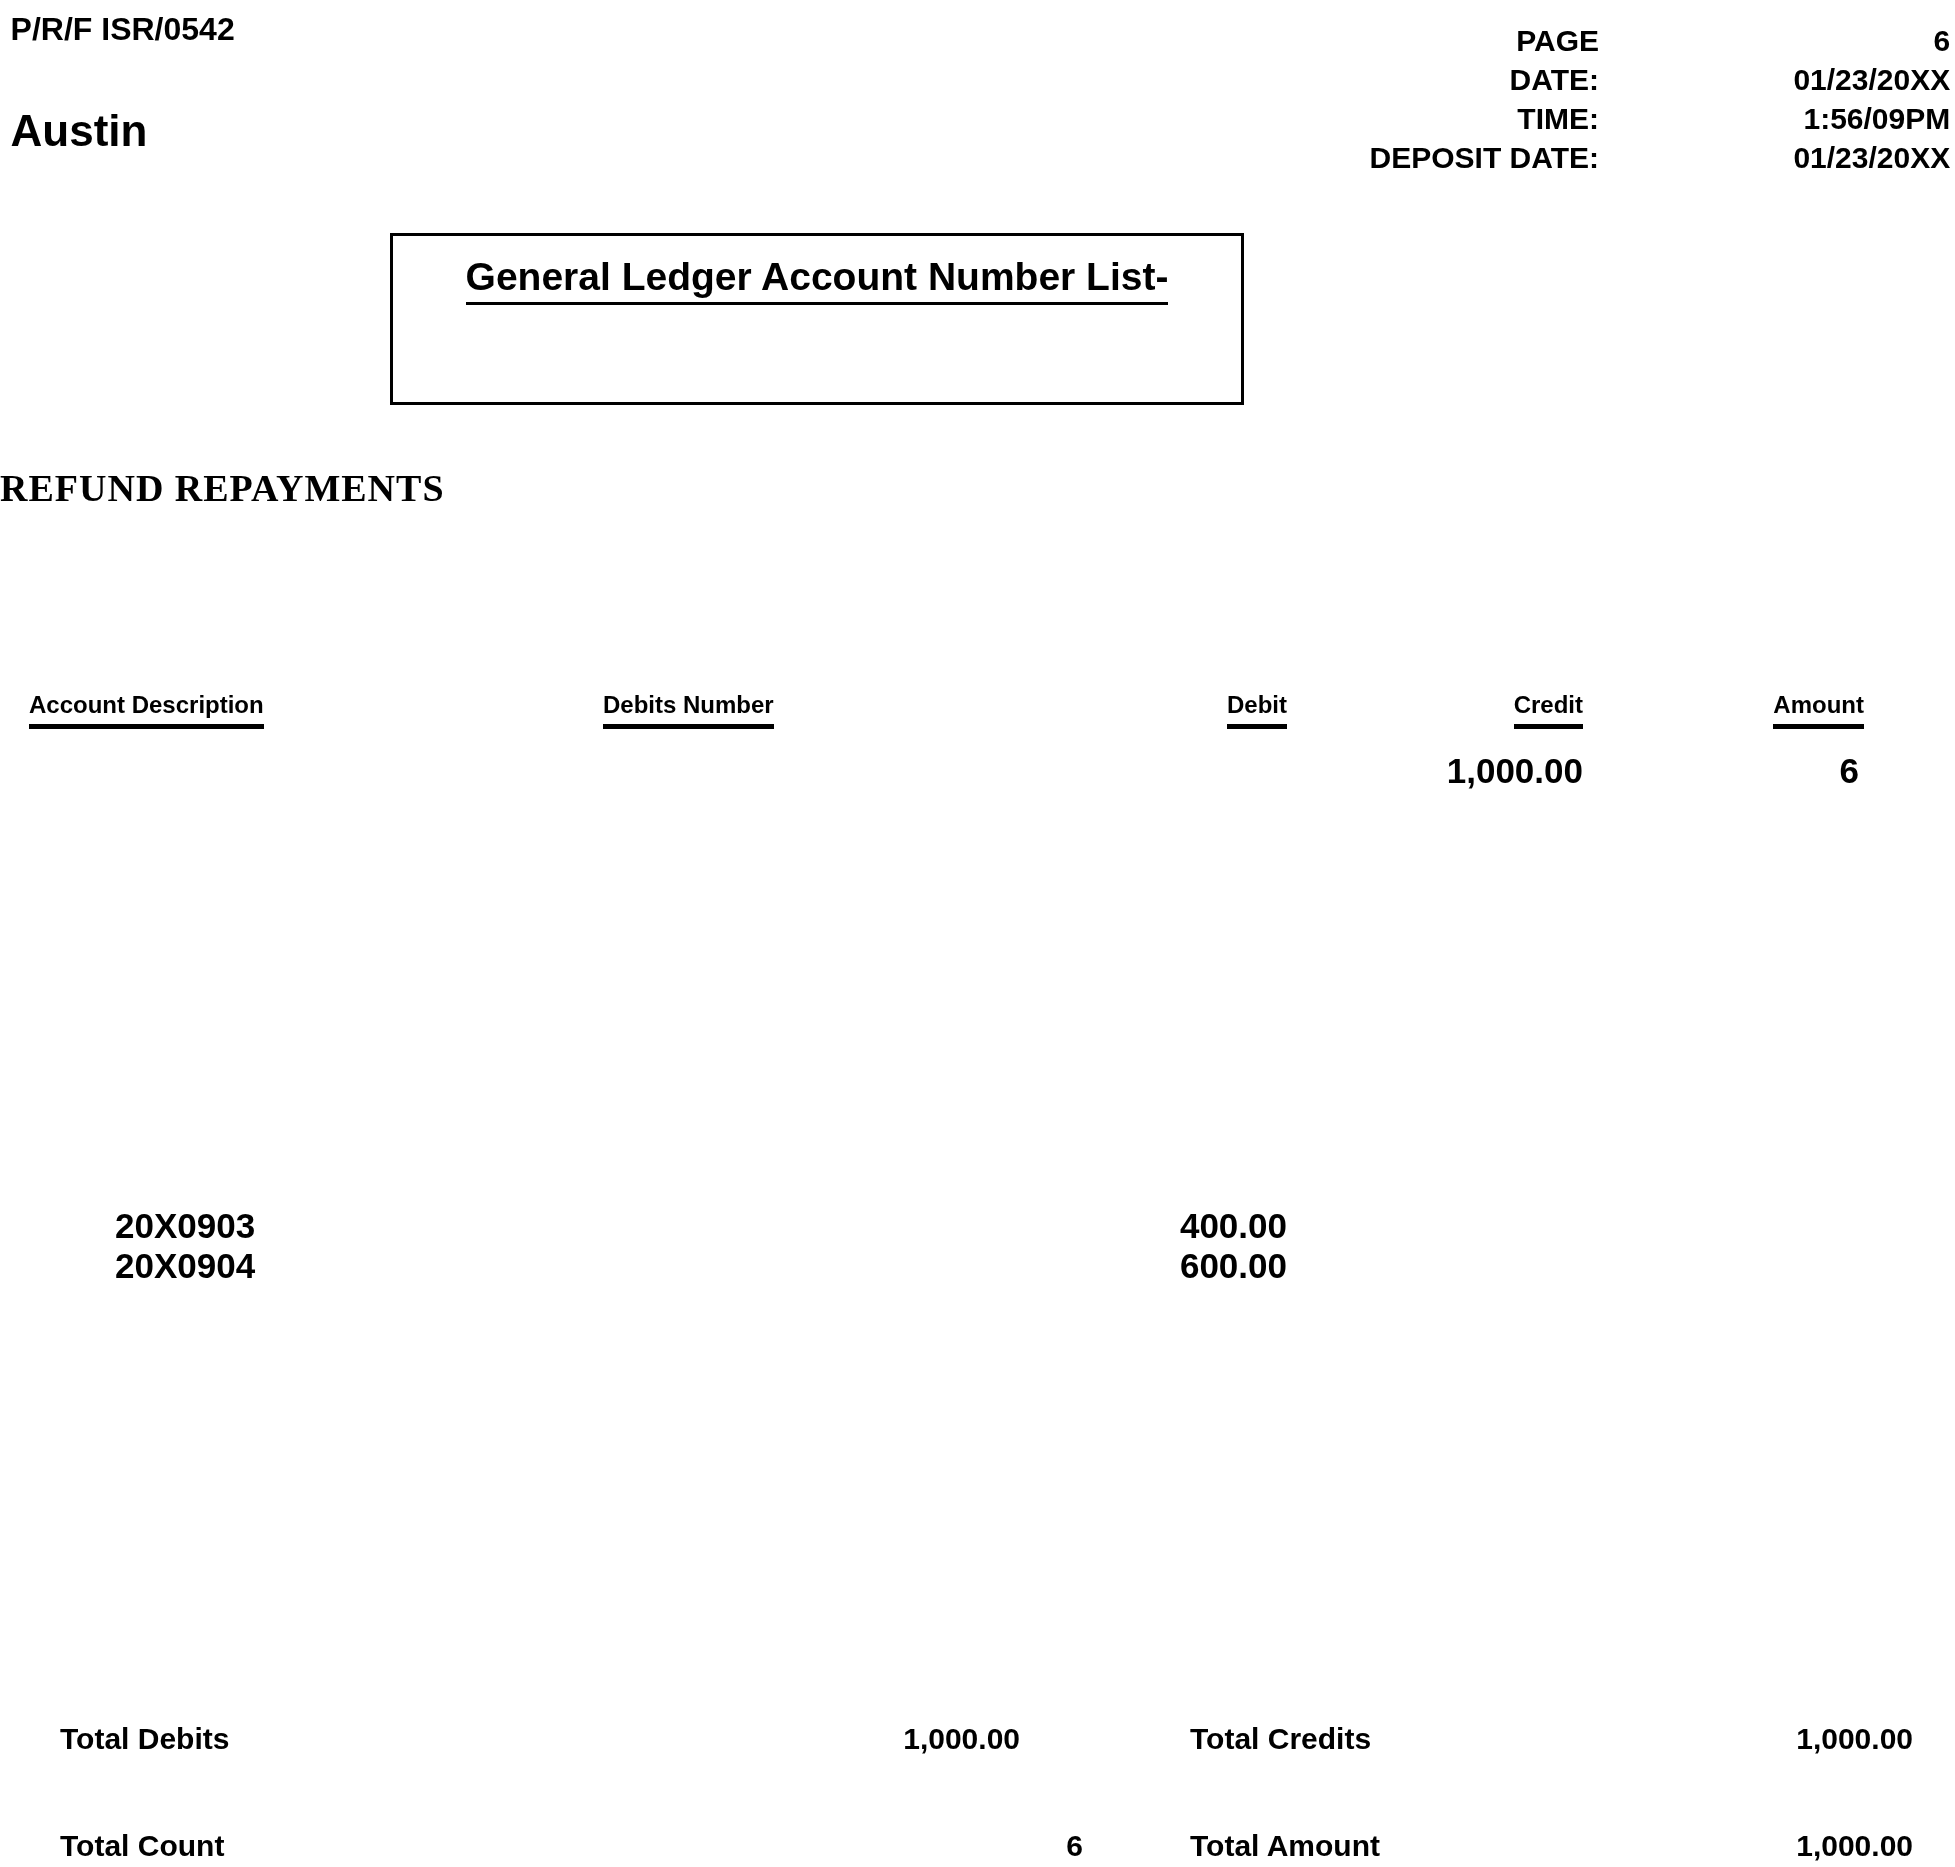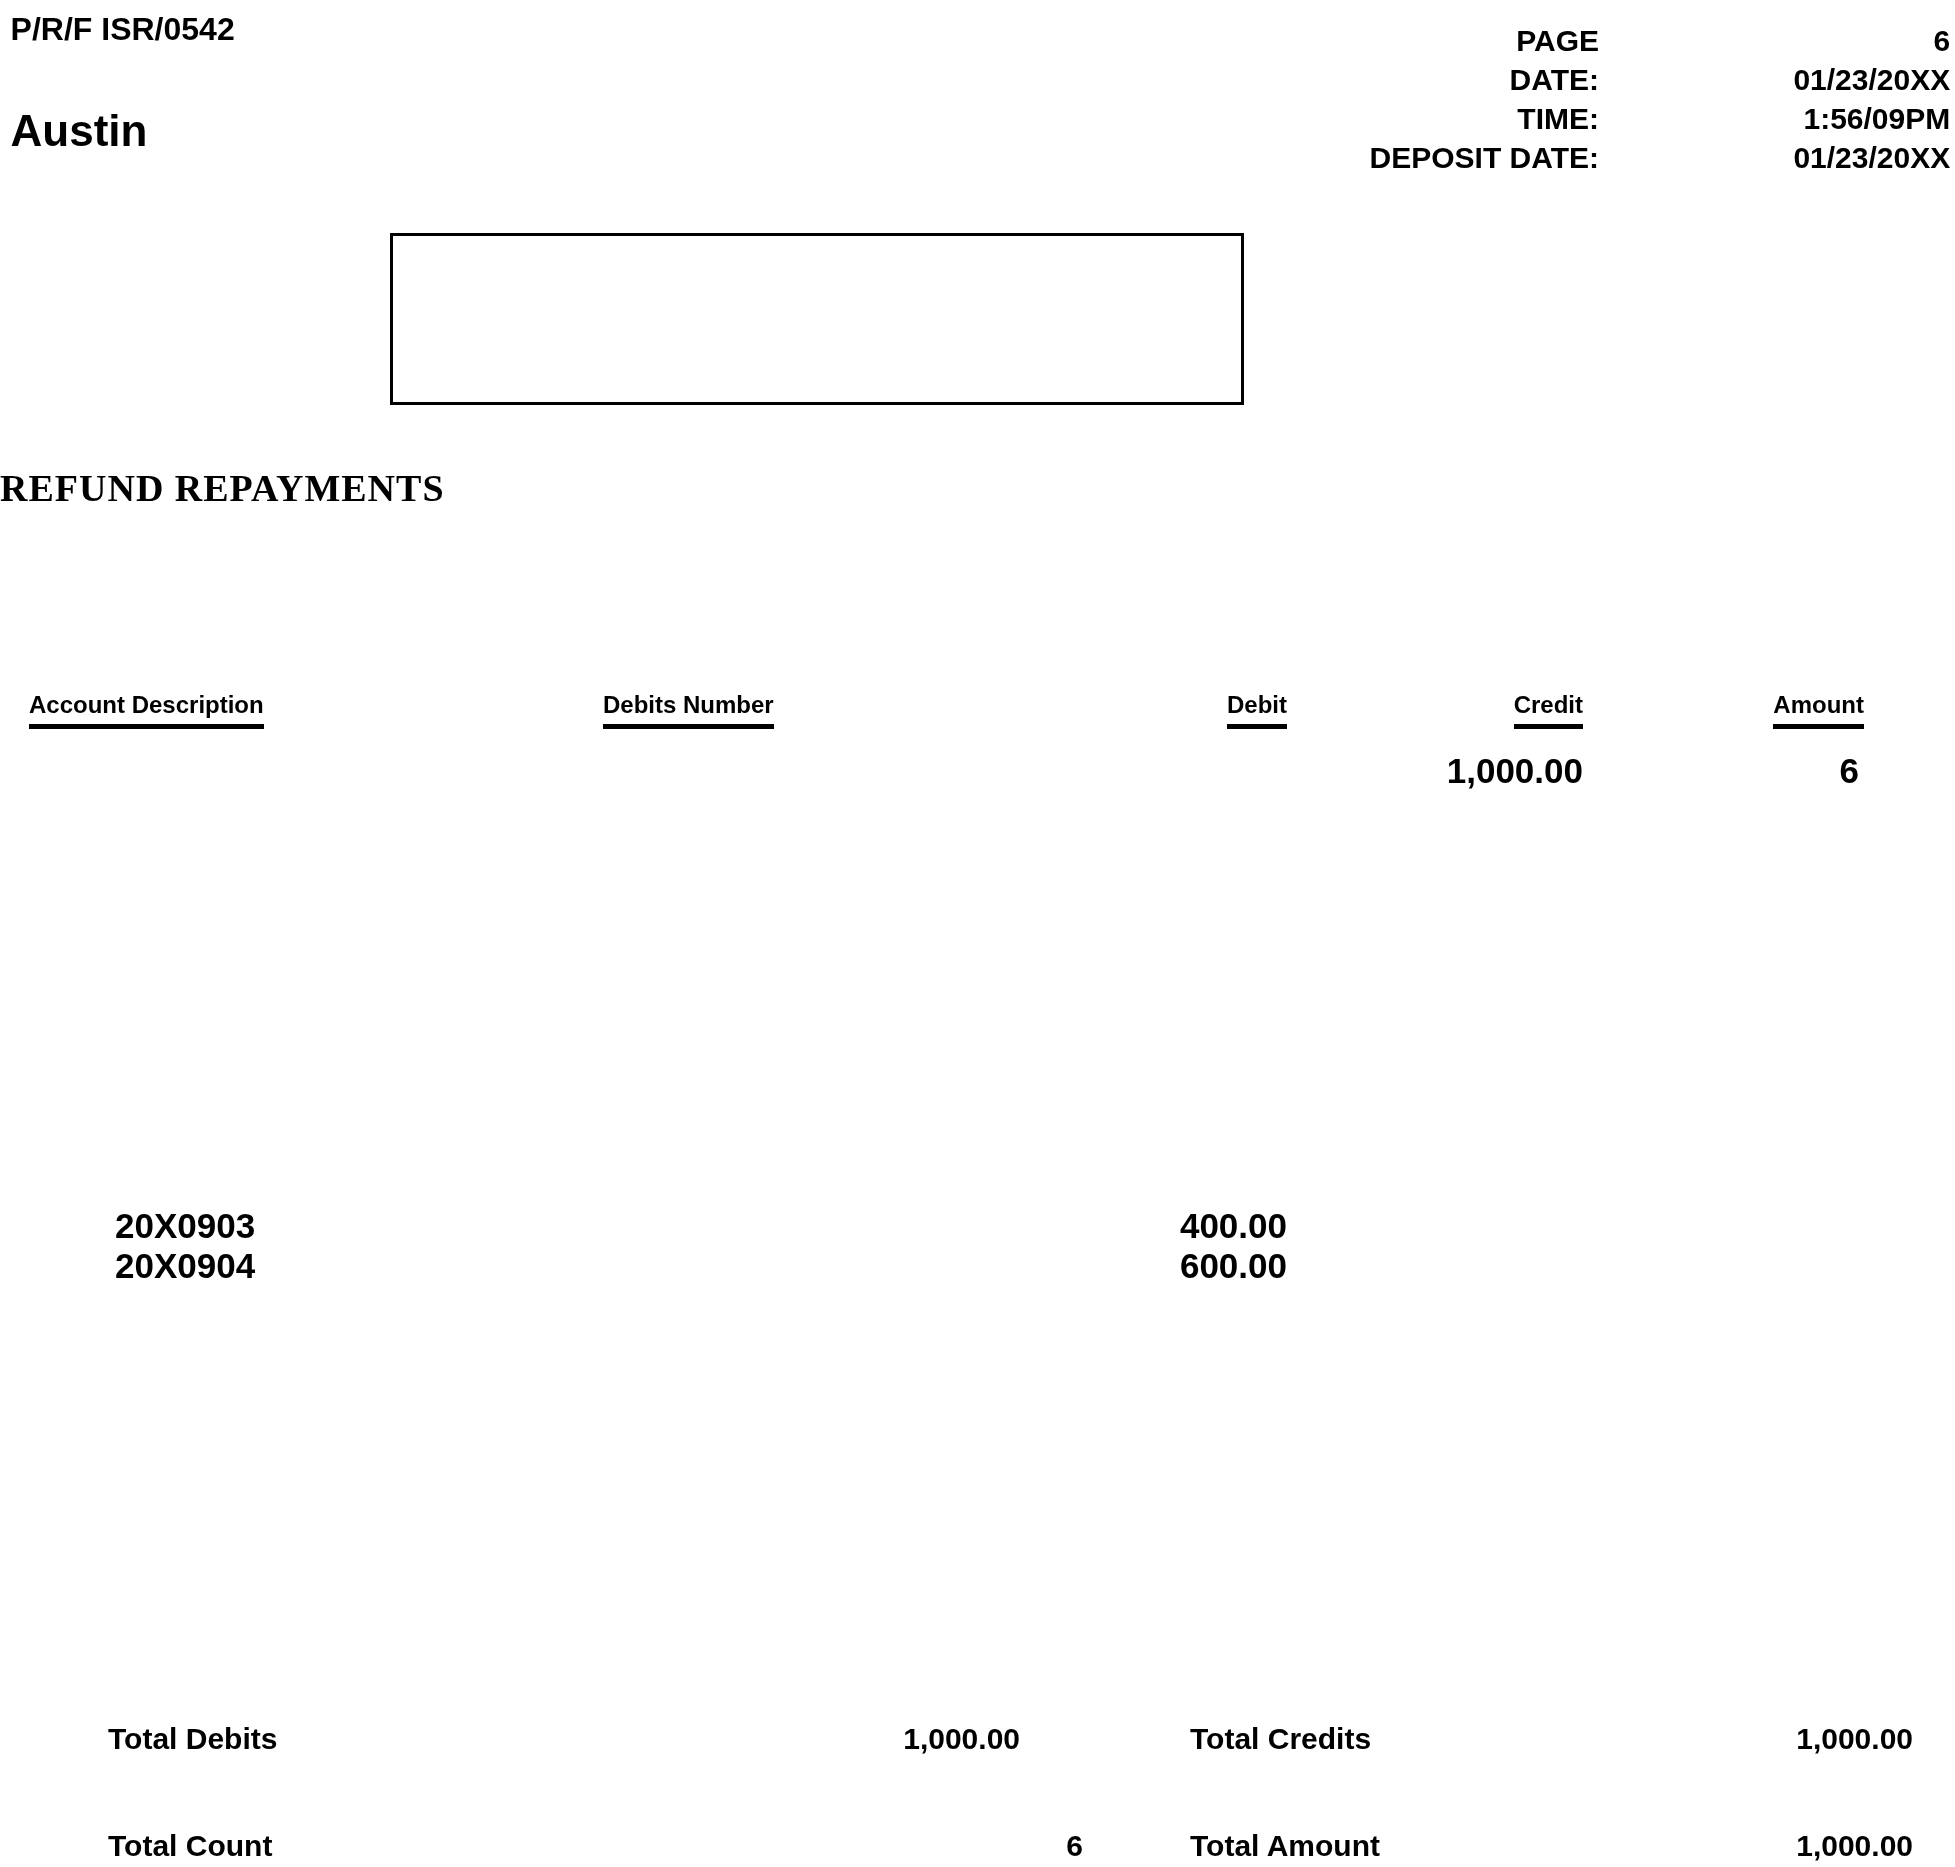--- a/index.html
+++ b/index.html
@@ -79,21 +79,21 @@
   .detail-code  { left: 115px;  font-size: 35px; font-weight: bold; }
   .detail-debit { right: 668px; font-size: 35px; font-weight: bold; }
   .row1 { top: 1206px; }
   .row2 { top: 1246px; }
 
   
   .tot-label { font-size: 30px; font-weight: bold; }
   .tot-value { font-size: 30px; font-weight: bold; }
   .t1 { top: 1722px; }
   .t2 { top: 1829px; }
-  .tl-left   { left: 60px; margin-left: 48px; }
+  .tl-left   { left: 60px; }
   .tv-left   { right: 935px; }
   .tv-left2  { right: 872px; }
   .tl-right  { left: 1190px; }
   .tv-right  { right: 42px; }
 </style>
 </head>
 <body>
 
 <div class="abs b report-code">P/R/F ISR/0542</div>
 <div class="abs b location">Austin</div>
@@ -105,20 +105,21 @@
   <div>DEPOSIT DATE:</div>
 </div>
 <div class="abs b meta-values">
   <div>6</div>
   <div>01/23/20XX</div>
   <div>1:56/09PM</div>
   <div>01/23/20XX</div>
 </div>
 
 <div class="abs title-box">
+  <div><span class="title-line1">General Ledger Account Number List-</span></div>
 </div>
 
 <div class="abs section-title">REFUND REPAYMENTS</div>
 
 <div class="abs col-head h-desc"><span>Account Description</span></div>
 <div class="abs col-head h-num"><span>Debits Number</span></div>
 <div class="abs col-head h-debit"><span>Debit</span></div>
 <div class="abs col-head h-credit"><span>Credit</span></div>
 <div class="abs col-head h-count"><span>Amount</span></div>
 

